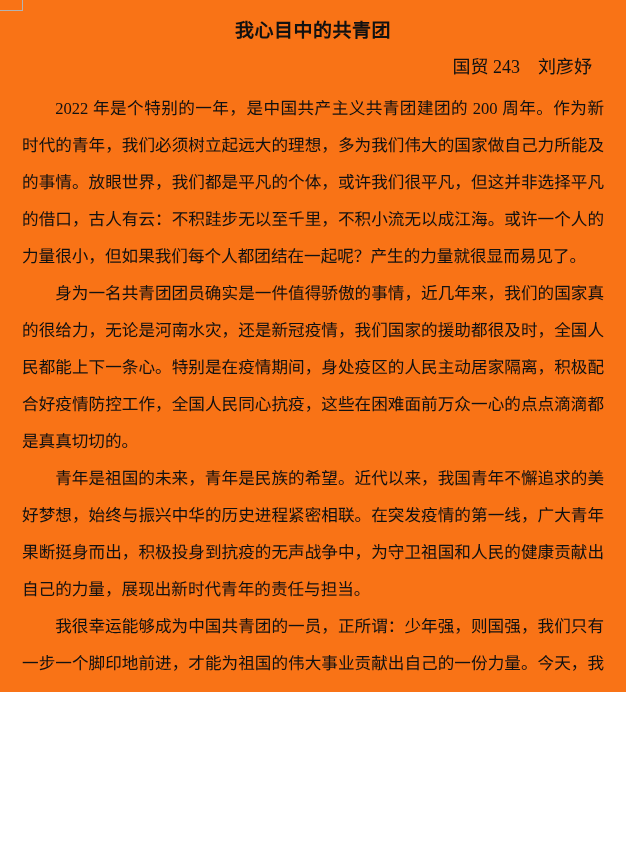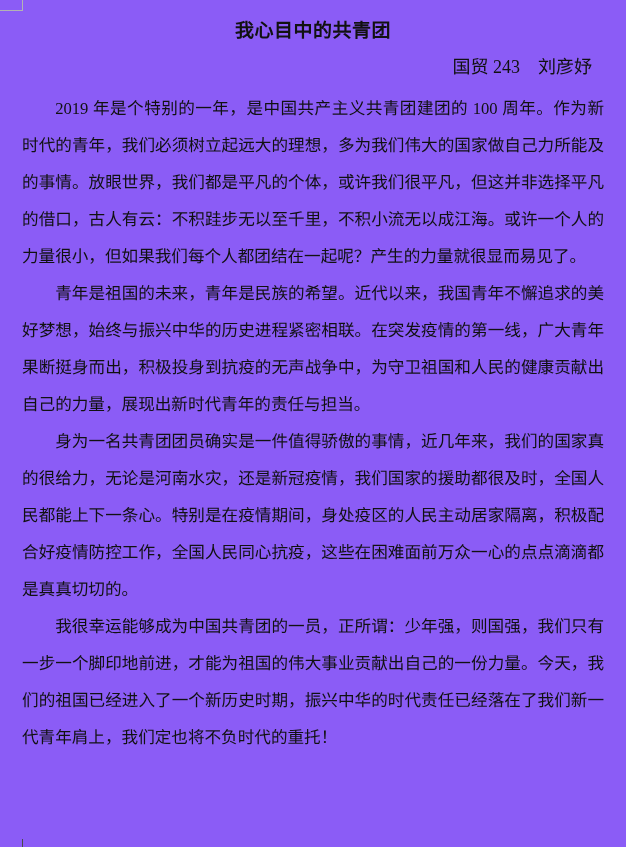--- a/index.html
+++ b/index.html
@@ -3,22 +3,22 @@
 <meta charset="utf-8">
 <style>
   html, body {
     margin: 0;
     padding: 0;
     background: #ffffff;
   }
   .page {
     position: relative;
     width: 626px;
-    height: 847px;
-    background: #8b5cf6;
+    height: 692px;
+    background: #f97316;
     overflow: hidden;
     font-family: "Liberation Serif", "DejaVu Serif", serif;
     color: #111111;
   }
   
   .crop-tl {
     position: absolute;
     left: 0;
     top: 0;
     width: 22px;
@@ -81,20 +81,20 @@
   <div class="crop-tl"></div>
   <div class="crop-bl"></div>
 
   <div class="text-area">
 
     <h1 class="doc-title">我心目中的共青团</h1>
 
     <p class="byline">国贸 243　刘彦妤</p>
 
     <div class="body-text">
-      <p class="para">2019 年是个特别的一年，是中国共产主义共青团建团的 100 周年。作为新时代的青年，我们必须树立起远大的理想，多为我们伟大的国家做自己力所能及的事情。放眼世界，我们都是平凡的个体，或许我们很平凡，但这并非选择平凡的借口，古人有云：不积跬步无以至千里，不积小流无以成江海。或许一个人的力量很小，但如果我们每个人都团结在一起呢？产生的力量就很显而易见了。</p>
+      <p class="para">2022 年是个特别的一年，是中国共产主义共青团建团的 200 周年。作为新时代的青年，我们必须树立起远大的理想，多为我们伟大的国家做自己力所能及的事情。放眼世界，我们都是平凡的个体，或许我们很平凡，但这并非选择平凡的借口，古人有云：不积跬步无以至千里，不积小流无以成江海。或许一个人的力量很小，但如果我们每个人都团结在一起呢？产生的力量就很显而易见了。</p>
+      <p class="para">身为一名共青团团员确实是一件值得骄傲的事情，近几年来，我们的国家真的很给力，无论是河南水灾，还是新冠疫情，我们国家的援助都很及时，全国人民都能上下一条心。特别是在疫情期间，身处疫区的人民主动居家隔离，积极配合好疫情防控工作，全国人民同心抗疫，这些在困难面前万众一心的点点滴滴都是真真切切的。</p>
       <p class="para">青年是祖国的未来，青年是民族的希望。近代以来，我国青年不懈追求的美好梦想，始终与振兴中华的历史进程紧密相联。在突发疫情的第一线，广大青年果断挺身而出，积极投身到抗疫的无声战争中，为守卫祖国和人民的健康贡献出自己的力量，展现出新时代青年的责任与担当。</p>
-      <p class="para">身为一名共青团团员确实是一件值得骄傲的事情，近几年来，我们的国家真的很给力，无论是河南水灾，还是新冠疫情，我们国家的援助都很及时，全国人民都能上下一条心。特别是在疫情期间，身处疫区的人民主动居家隔离，积极配合好疫情防控工作，全国人民同心抗疫，这些在困难面前万众一心的点点滴滴都是真真切切的。</p>
       <p class="para">我很幸运能够成为中国共青团的一员，正所谓：少年强，则国强，我们只有一步一个脚印地前进，才能为祖国的伟大事业贡献出自己的一份力量。今天，我们的祖国已经进入了一个新历史时期，振兴中华的时代责任已经落在了我们新一代青年肩上，我们定也将不负时代的重托！</p>
     </div>
 
   </div>
 </div>
 
 </body></html>

